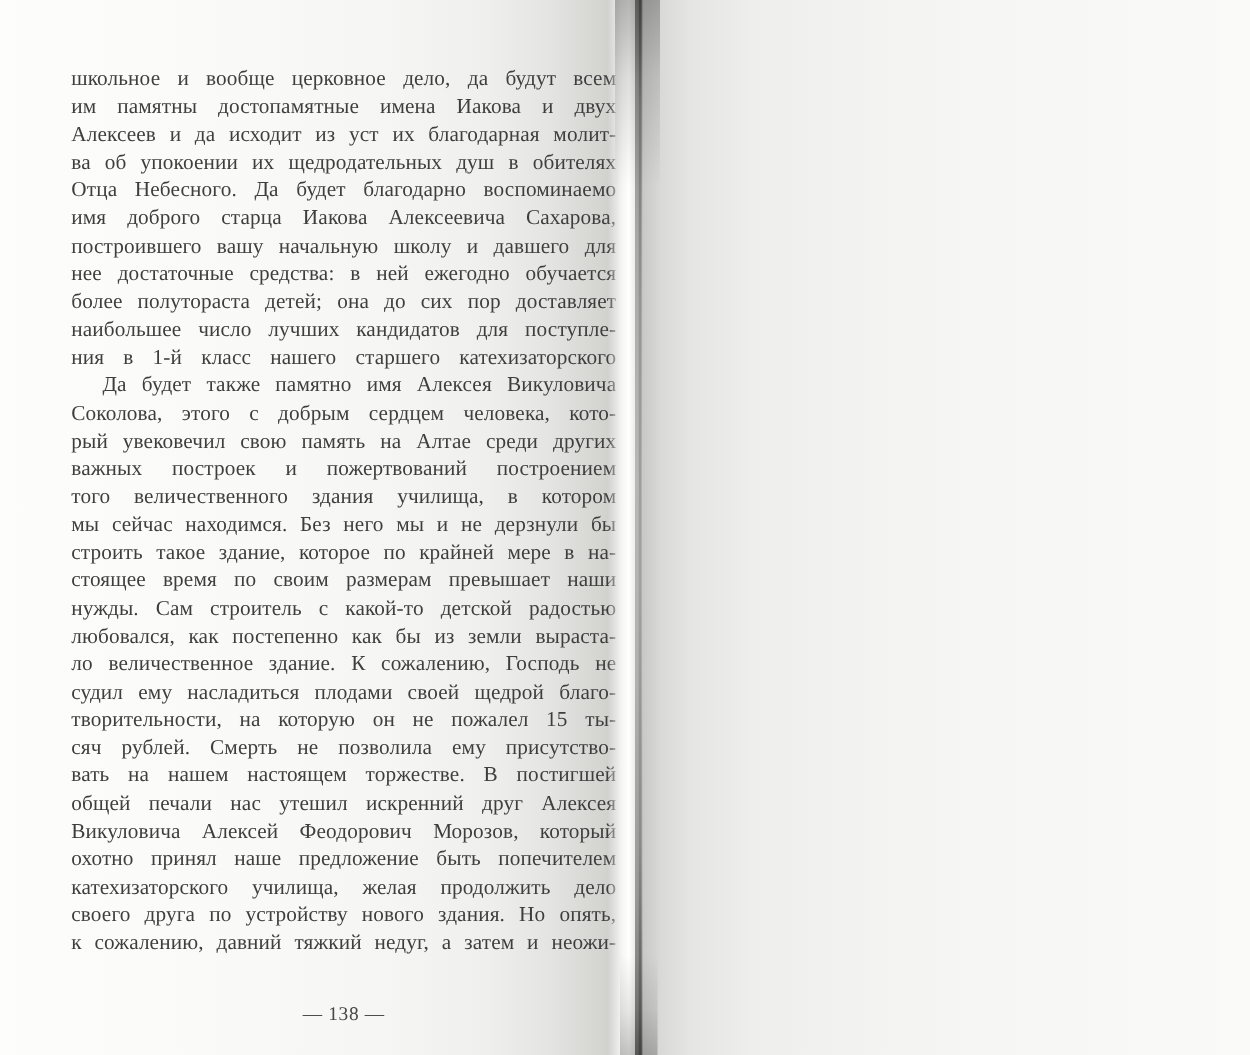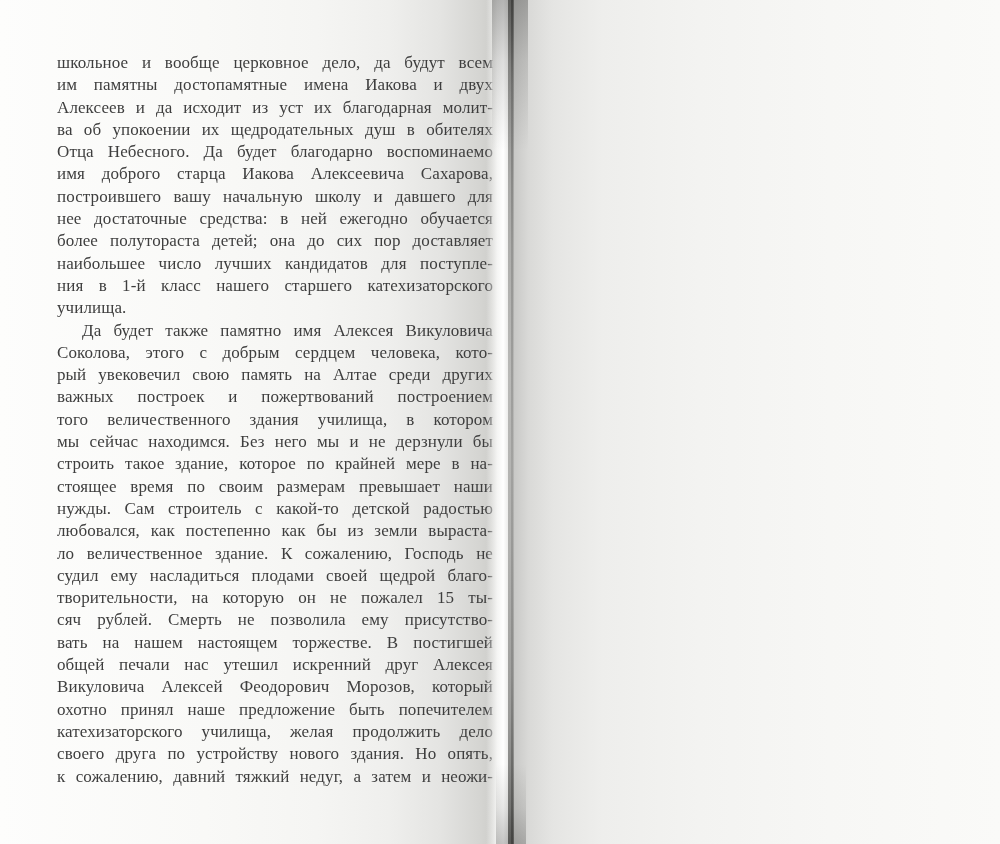--- a/index.html
+++ b/index.html
@@ -129,21 +129,20 @@
           <div class="line">им памятны достопамятные имена Иакова и двух</div>
           <div class="line">Алексеев и да исходит из уст их благодарная молит-</div>
           <div class="line">ва об упокоении их щедродательных душ в обителях</div>
           <div class="line">Отца Небесного. Да будет благодарно воспоминаемо</div>
           <div class="line">имя доброго старца Иакова Алексеевича Сахарова,</div>
           <div class="line">построившего вашу начальную школу и давшего для</div>
           <div class="line">нее достаточные средства: в ней ежегодно обучается</div>
           <div class="line">более полутораста детей; она до сих пор доставляет</div>
           <div class="line">наибольшее число лучших кандидатов для поступле-</div>
           <div class="line">ния в 1-й класс нашего старшего катехизаторского</div>
-          <div class="line para-end">училища.</div>
         </div>
         <div class="para">
           <div class="line indent">Да будет также памятно имя Алексея Викуловича</div>
           <div class="line">Соколова, этого с добрым сердцем человека, кото-</div>
           <div class="line">рый увековечил свою память на Алтае среди других</div>
           <div class="line">важных построек и пожертвований построением</div>
           <div class="line">того величественного здания училища, в котором</div>
           <div class="line">мы сейчас находимся. Без него мы и не дерзнули бы</div>
           <div class="line">строить такое здание, которое по крайней мере в на-</div>
           <div class="line">стоящее время по своим размерам превышает наши</div>
@@ -155,20 +154,21 @@
           <div class="line">сяч рублей. Смерть не позволила ему присутство-</div>
           <div class="line">вать на нашем настоящем торжестве. В постигшей</div>
           <div class="line">общей печали нас утешил искренний друг Алексея</div>
           <div class="line">Викуловича Алексей Феодорович Морозов, который</div>
           <div class="line">охотно принял наше предложение быть попечителем</div>
           <div class="line">катехизаторского училища, желая продолжить дело</div>
           <div class="line">своего друга по устройству нового здания. Но опять,</div>
           <div class="line">к сожалению, давний тяжкий недуг, а затем и неожи-</div>
         </div>
       </div>
+    <div class="page-number left-num">— 138 —</div>
   </div>
 
   <div class="page right">
     
     
   </div>
 
   <div class="gutter-highlight"></div>
   <div class="crease-line"></div>
   <div class="crease-core"></div>

